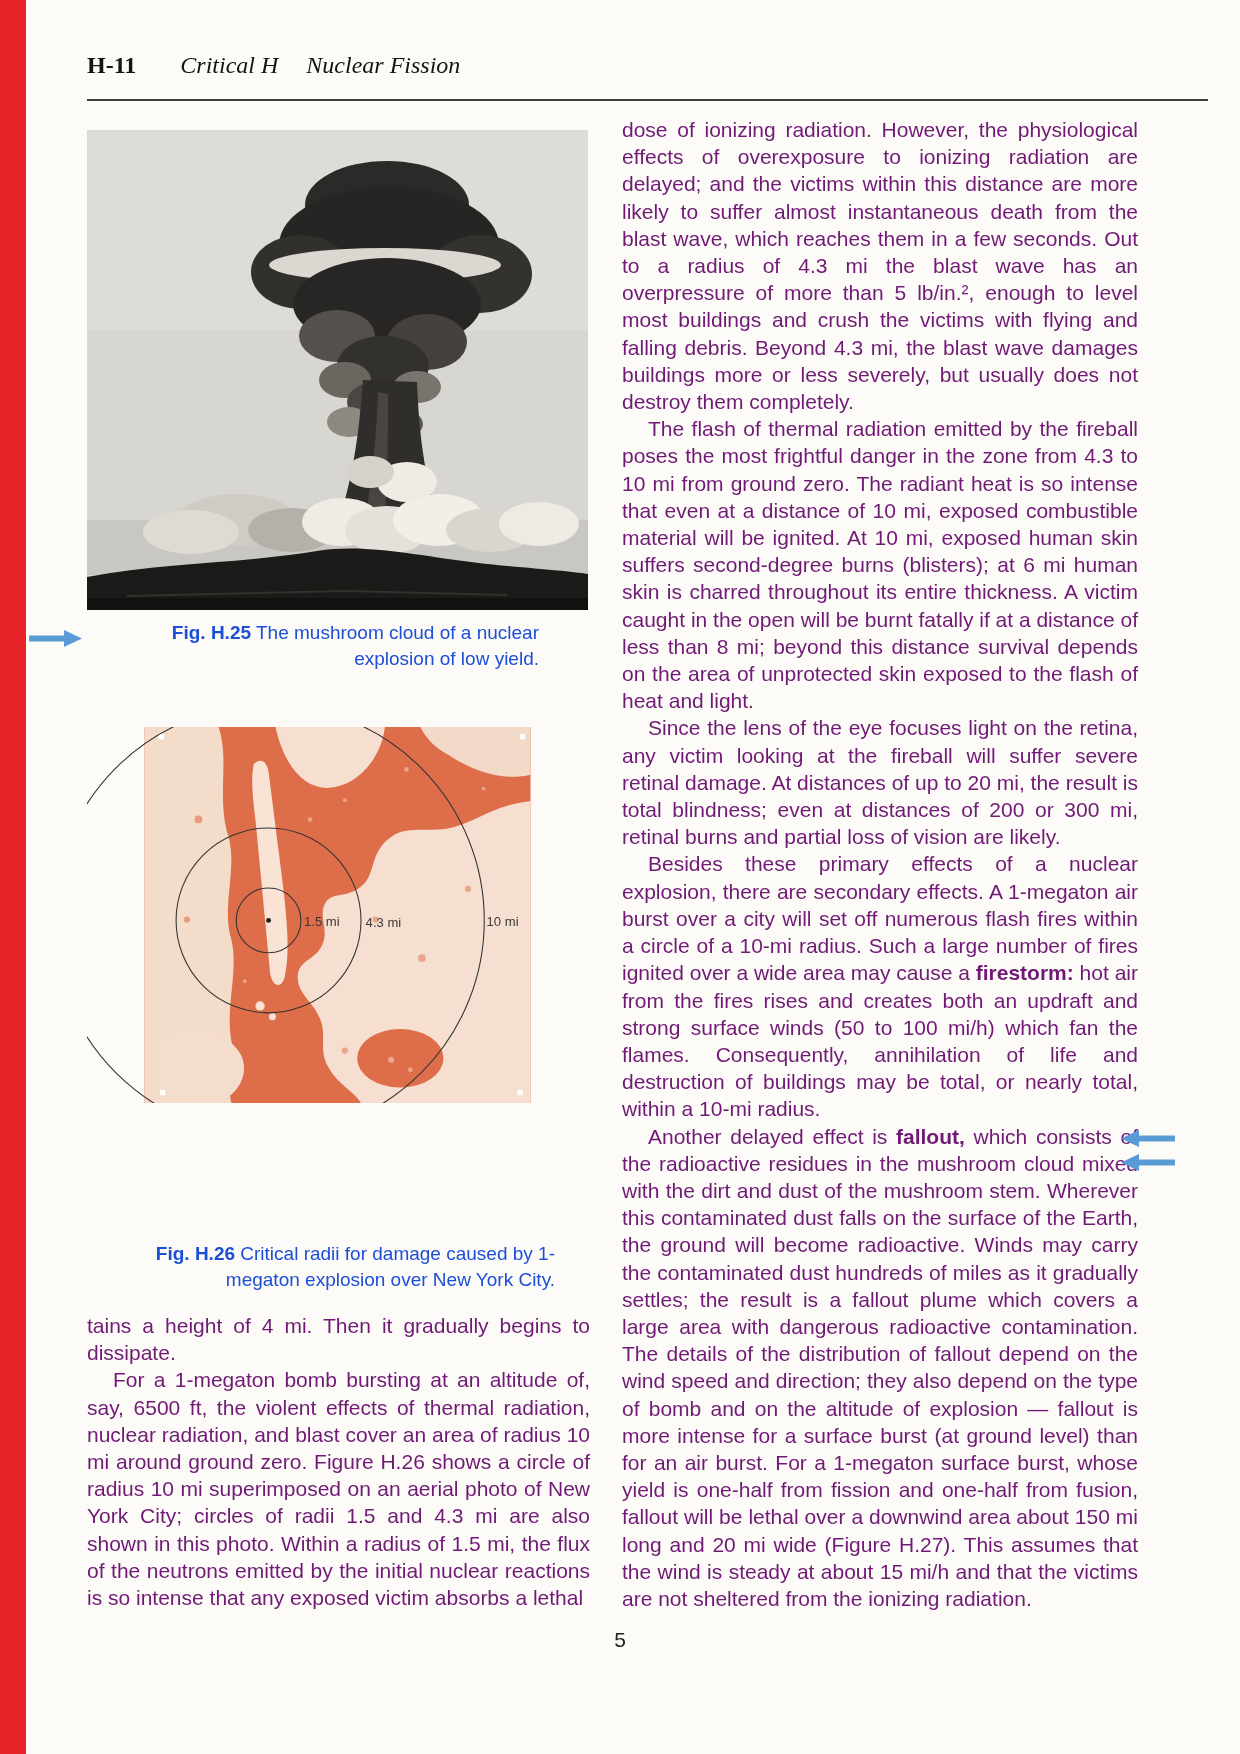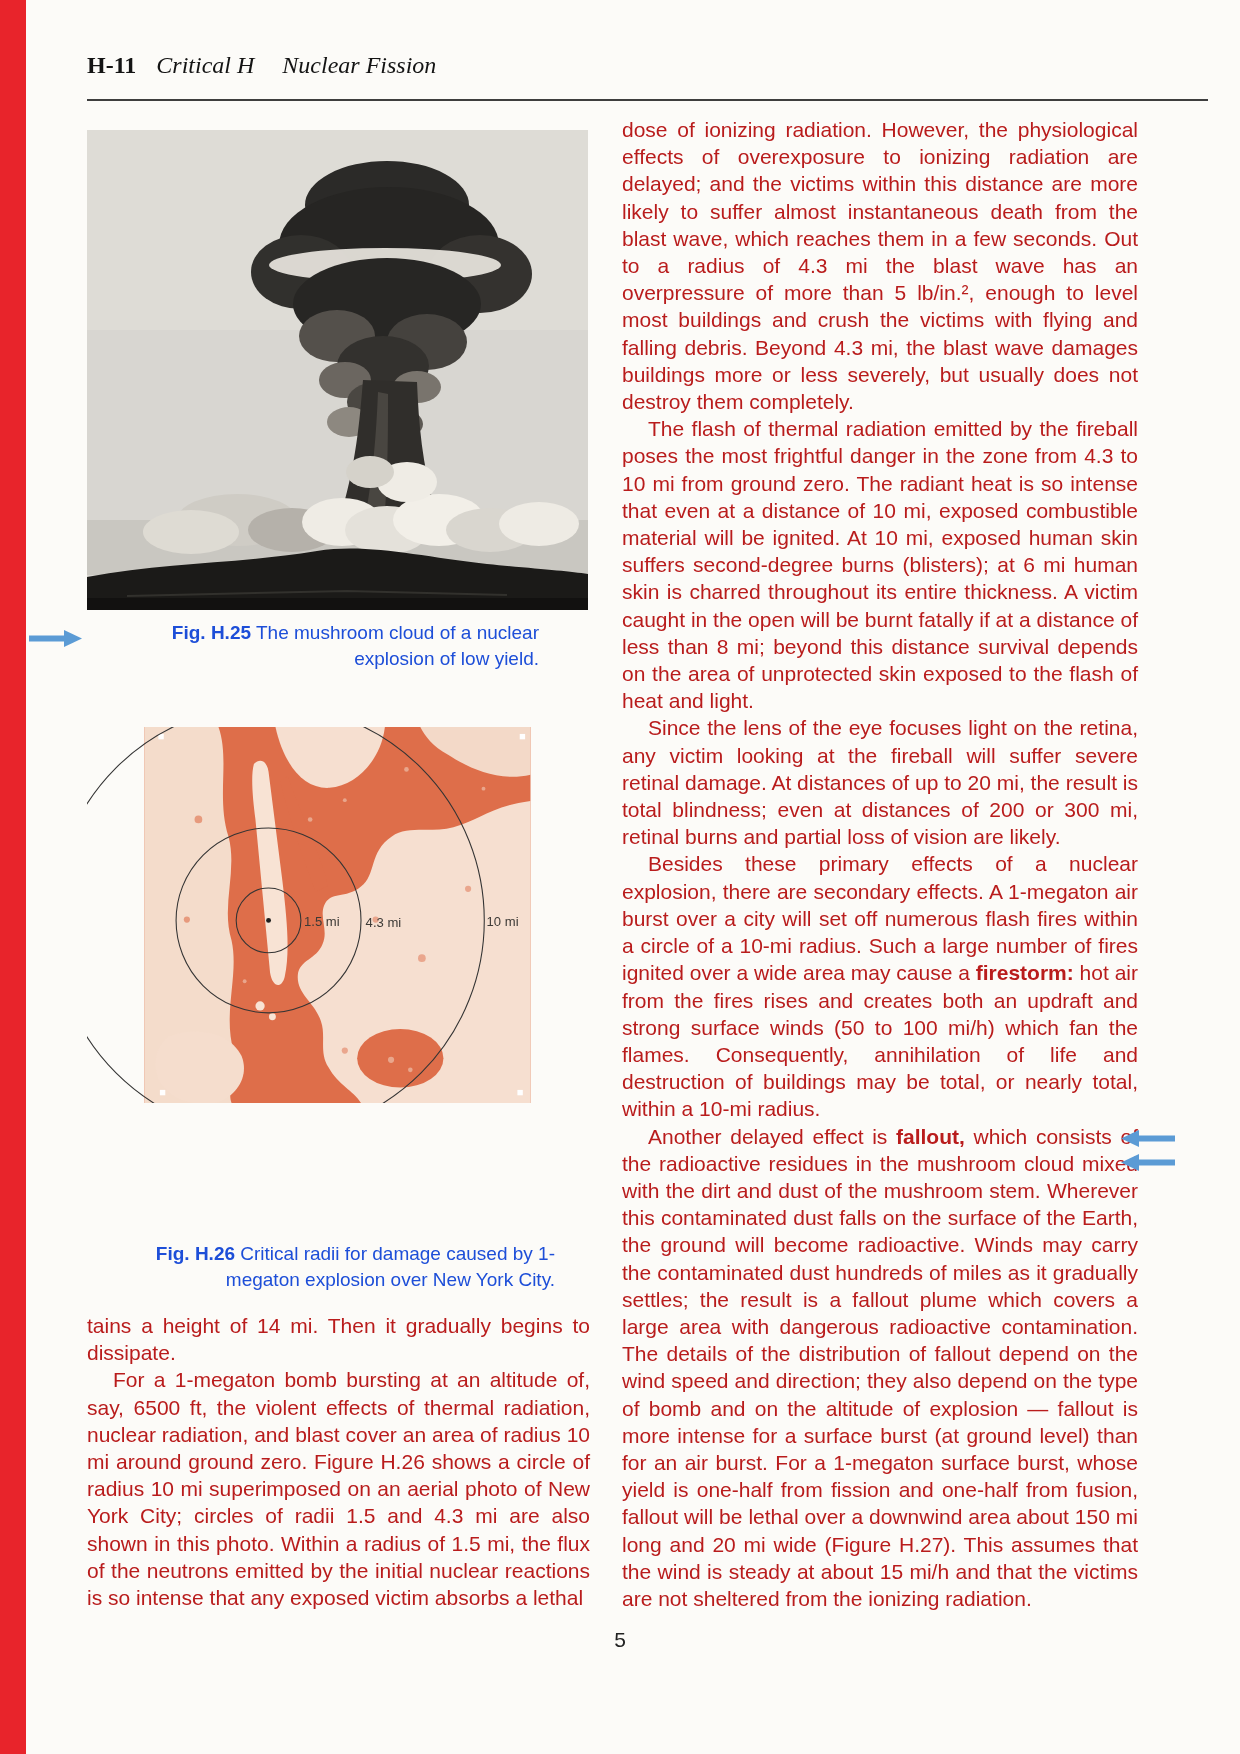--- a/index.html
+++ b/index.html
@@ -3,33 +3,33 @@
 <meta charset="utf-8">
 <style>
   html,body{margin:0;padding:0;background:#e9e9e9;}
   .page{
     position:relative; width:1240px; height:1754px; background:#fcfbf8;
     font-family:"Liberation Sans", sans-serif; color:#262626; overflow:hidden;
     margin:0 auto; box-shadow:0 0 6px rgba(0,0,0,.25);
   }
   .red-bar{position:absolute; left:0; top:0; width:26px; height:1754px; background:#e8242b;}
   .header{position:absolute; left:87px; top:52px; font-family:"Liberation Serif", serif; font-size:24px; color:#141414; white-space:nowrap;}
-  .header .ref{font-weight:bold; margin-right:20px;}
+  .header .ref{font-weight:bold; margin-right:44px;}
   .header .it{font-style:italic; margin-right:28px;}
   .rule{position:absolute; left:87px; top:99px; width:1121px; height:2px; background:#3e3e3e;}
   .photo-wrap{position:absolute; left:87px; top:130px; width:501px; height:480px;}
   .map-wrap{position:absolute; left:87px; top:727px; width:501px; height:376px;}
   .photo-wrap svg,.map-wrap svg{display:block; width:100%; height:100%;}
   .caption{position:absolute; font-size:19px; line-height:26px; color:#1d4ed8; text-align:right;}
   .cap1{left:87px; top:620px; width:452px;}
   .cap2{left:87px; top:1241px; width:468px;}
   .cap-label{font-weight:bold;}
   .lcol{position:absolute; left:87px; top:1312px; width:503px;}
   .rcol{position:absolute; left:622px; top:116px; width:516px;}
-  .body-p{margin:0; font-size:21px; line-height:27.2px; text-align:justify; color:#b91c1c;}
+  .body-p{margin:0; font-size:21px; line-height:27.2px; text-align:justify; color:#701a75;}
   .indent{text-indent:26px;}
   .bold-term{font-weight:bold;}
   .pagenum{position:absolute; left:0; top:1628px; width:1240px; text-align:center; font-size:21px; color:#222;}
   .cap-arrow{position:absolute; left:28px; top:629px; width:56px; height:19px;}
   .fallout-arrows{position:absolute; left:1119px; top:1129px; width:60px;}
   .fallout-arrows svg{display:block; margin-bottom:5px;}
   .map-label{font-family:"Liberation Sans", sans-serif; font-size:17px; fill:#3d3a36;}
 </style>
 </head>
 <body>
@@ -143,21 +143,21 @@
       <text class="map-label" x="287" y="259">4.3 mi</text>
       <text class="map-label" x="444" y="258">10 mi</text>
     </svg>
   </div>
 
   <div class="caption cap2">
     <span class="cap-label">Fig. H.26</span><span> Critical radii for damage caused by 1-megaton explosion over New York City.</span>
   </div>
 
   <div class="lcol">
-    <p class="body-p">tains a height of 14 mi. Then it gradually begins to dissipate.</p>
+    <p class="body-p">tains a height of 4 mi. Then it gradually begins to dissipate.</p>
     <p class="body-p indent">For a 1-megaton bomb bursting at an altitude of, say, 6500 ft, the violent effects of thermal radiation, nuclear radiation, and blast cover an area of radius 10 mi around ground zero. Figure H.26 shows a circle of radius 10 mi superimposed on an aerial photo of New York City; circles of radii 1.5 and 4.3 mi are also shown in this photo. Within a radius of 1.5 mi, the flux of the neutrons emitted by the initial nuclear reactions is so intense that any exposed victim absorbs a lethal</p>
   </div>
 
   <div class="rcol">
     <p class="body-p">dose of ionizing radiation. However, the physiological effects of overexposure to ionizing radiation are delayed; and the victims within this distance are more likely to suffer almost instantaneous death from the blast wave, which reaches them in a few seconds. Out to a radius of 4.3 mi the blast wave has an overpressure of more than 5 lb/in.², enough to level most buildings and crush the victims with flying and falling debris. Beyond 4.3 mi, the blast wave damages buildings more or less severely, but usually does not destroy them completely.</p>
     <p class="body-p indent">The flash of thermal radiation emitted by the fireball poses the most frightful danger in the zone from 4.3 to 10 mi from ground zero. The radiant heat is so intense that even at a distance of 10 mi, exposed combustible material will be ignited. At 10 mi, exposed human skin suffers second-degree burns (blisters); at 6 mi human skin is charred throughout its entire thickness. A victim caught in the open will be burnt fatally if at a distance of less than 8 mi; beyond this distance survival depends on the area of unprotected skin exposed to the flash of heat and light.</p>
     <p class="body-p indent">Since the lens of the eye focuses light on the retina, any victim looking at the fireball will suffer severe retinal damage. At distances of up to 20 mi, the result is total blindness; even at distances of 200 or 300 mi, retinal burns and partial loss of vision are likely.</p>
     <p class="body-p indent"><span>Besides these primary effects of a nuclear explosion, there are secondary effects. A 1-megaton air burst over a city will set off numerous flash fires within a circle of a 10-mi radius. Such a large number of fires ignited over a wide area may cause a </span><span class="bold-term">firestorm:</span><span> hot air from the fires rises and creates both an updraft and strong surface winds (50 to 100 mi/h) which fan the flames. Consequently, annihilation of life and destruction of buildings may be total, or nearly total, within a 10-mi radius.</span></p>
     <p class="body-p indent"><span>Another delayed effect is </span><span class="bold-term">fallout,</span><span> which consists of the radioactive residues in the mushroom cloud mixed with the dirt and dust of the mushroom stem. Wherever this contaminated dust falls on the surface of the Earth, the ground will become radioactive. Winds may carry the contaminated dust hundreds of miles as it gradually settles; the result is a fallout plume which covers a large area with dangerous radioactive contamination. The details of the distribution of fallout depend on the wind speed and direction; they also depend on the type of bomb and on the altitude of explosion — fallout is more intense for a surface burst (at ground level) than for an air burst. For a 1-megaton surface burst, whose yield is one-half from fission and one-half from fusion, fallout will be lethal over a downwind area about 150 mi long and 20 mi wide (Figure H.27). This assumes that the wind is steady at about 15 mi/h and that the victims are not sheltered from the ionizing radiation.</span></p>
   </div>

